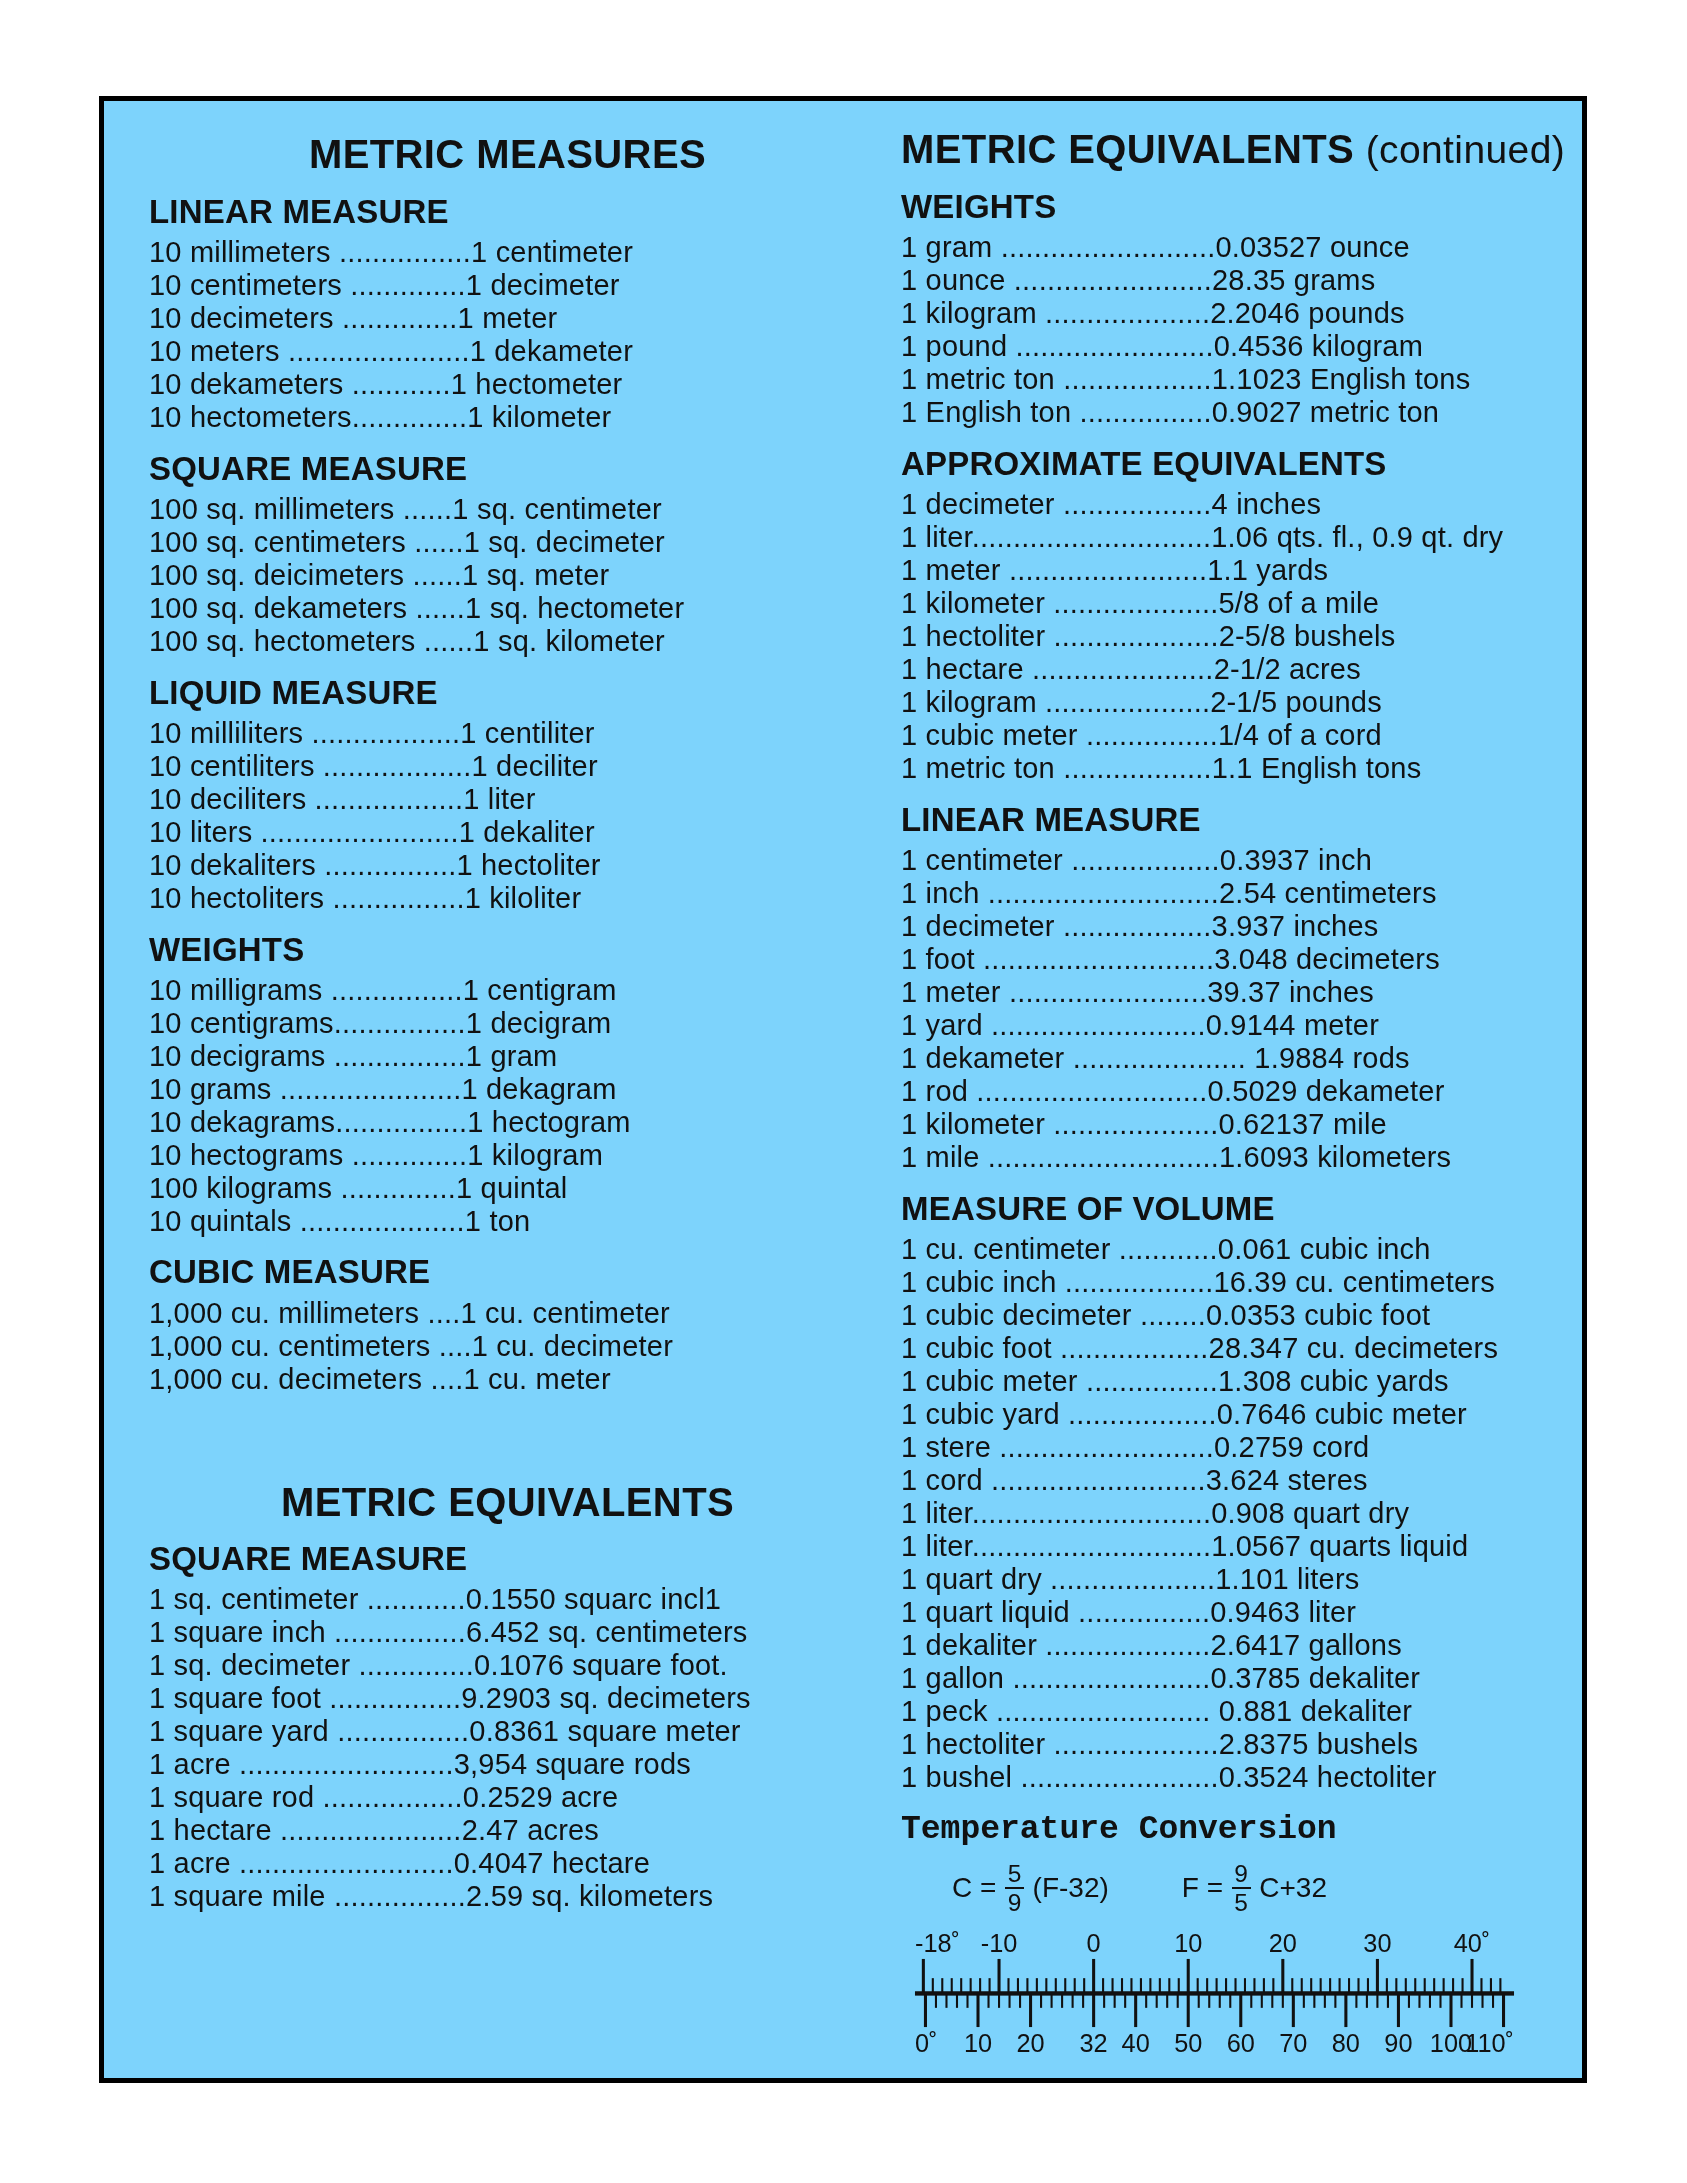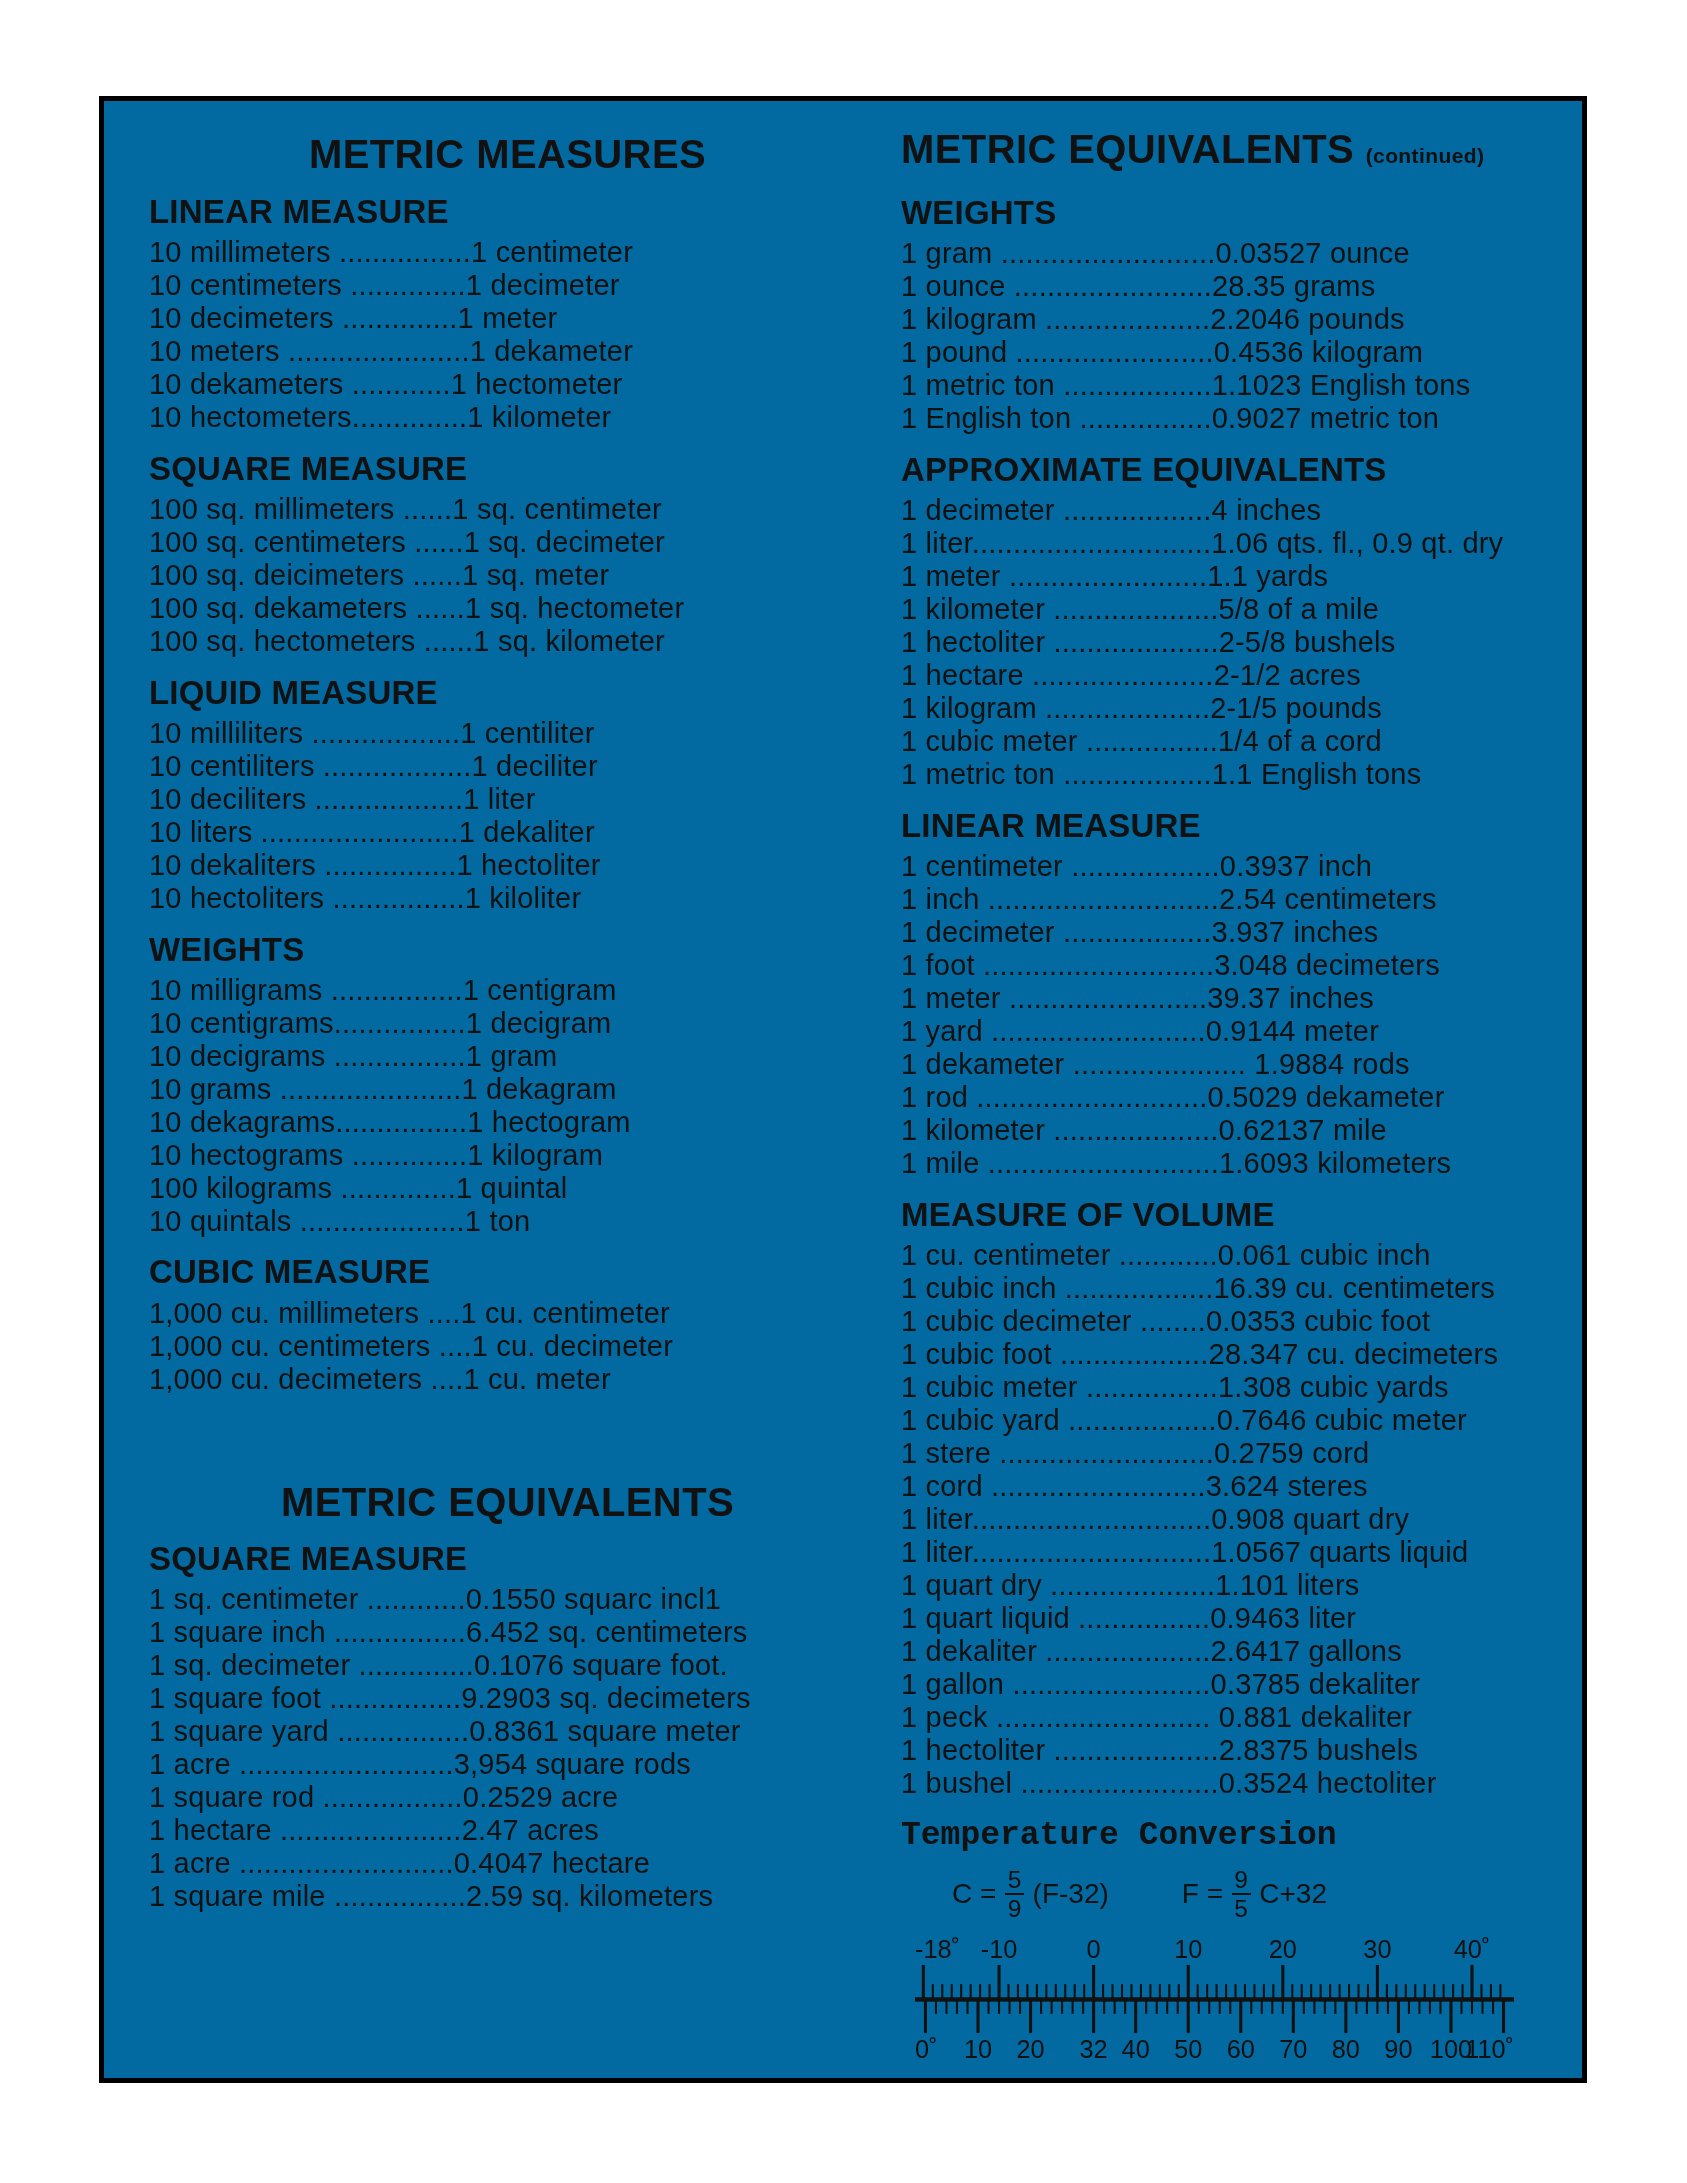--- a/index.html
+++ b/index.html
@@ -3,31 +3,31 @@
 <meta charset="utf-8">
 <style>
   html,body{margin:0;padding:0;}
   body{
     width:1687px;height:2184px;background:#ffffff;position:relative;
     font-family:"Liberation Sans","DejaVu Sans",sans-serif;color:#111;
     -webkit-font-smoothing:antialiased;
   }
   .frame{
     position:absolute;left:99px;top:96px;width:1478px;height:1977px;
-    border:5.2px solid #000;box-sizing:content-box;display:flex;overflow:hidden;background:#0369a1;
+    border:5.2px solid #000;box-sizing:content-box;display:flex;overflow:hidden;background:#7dd3fc;
   }
   .col{box-sizing:border-box;}
   .col-left{width:797px;padding:26px 35px 0 45px;}
   .col-right{flex:1;padding:21px 8.7px 0 0;}
   h1.doc-title{
     font-size:40px;font-weight:bold;margin:5.2px 0 14px 0;text-align:center;
     letter-spacing:0.4px;line-height:45px;
   }
   h1.doc-title.right-align{text-align:left;margin-left:0;}
-  h1.doc-title .cont{font-size:21px;font-weight:bold;margin-top:32px;}
+  h1.doc-title .cont{font-size:39px;font-weight:normal;margin-top:32px;}
   h1.doc-title.second{margin-top:84px;}
   .section h2{
     font-size:33px;font-weight:bold;margin:15.7px 0 5.2px 0;line-height:38px;letter-spacing:0.2px;
   }
   .line{font-size:29px;line-height:33px;white-space:nowrap;letter-spacing:0.2px;}
   .temp{margin-top:5.2px;}
   .temp h2.temp-heading{font-size:33px;font-weight:bold;margin:17.5px 0 10.5px 0;line-height:38px;font-family:Liberation Mono, monospace;}
   .formulas{display:flex;gap:73px;margin-left:51px;align-items:center;}
   .formula{display:inline-flex;align-items:center;font-size:28px;}
   .frac{display:inline-flex;flex-direction:column;align-items:center;margin:0 8.7px;font-size:24.5px;line-height:27px;}

